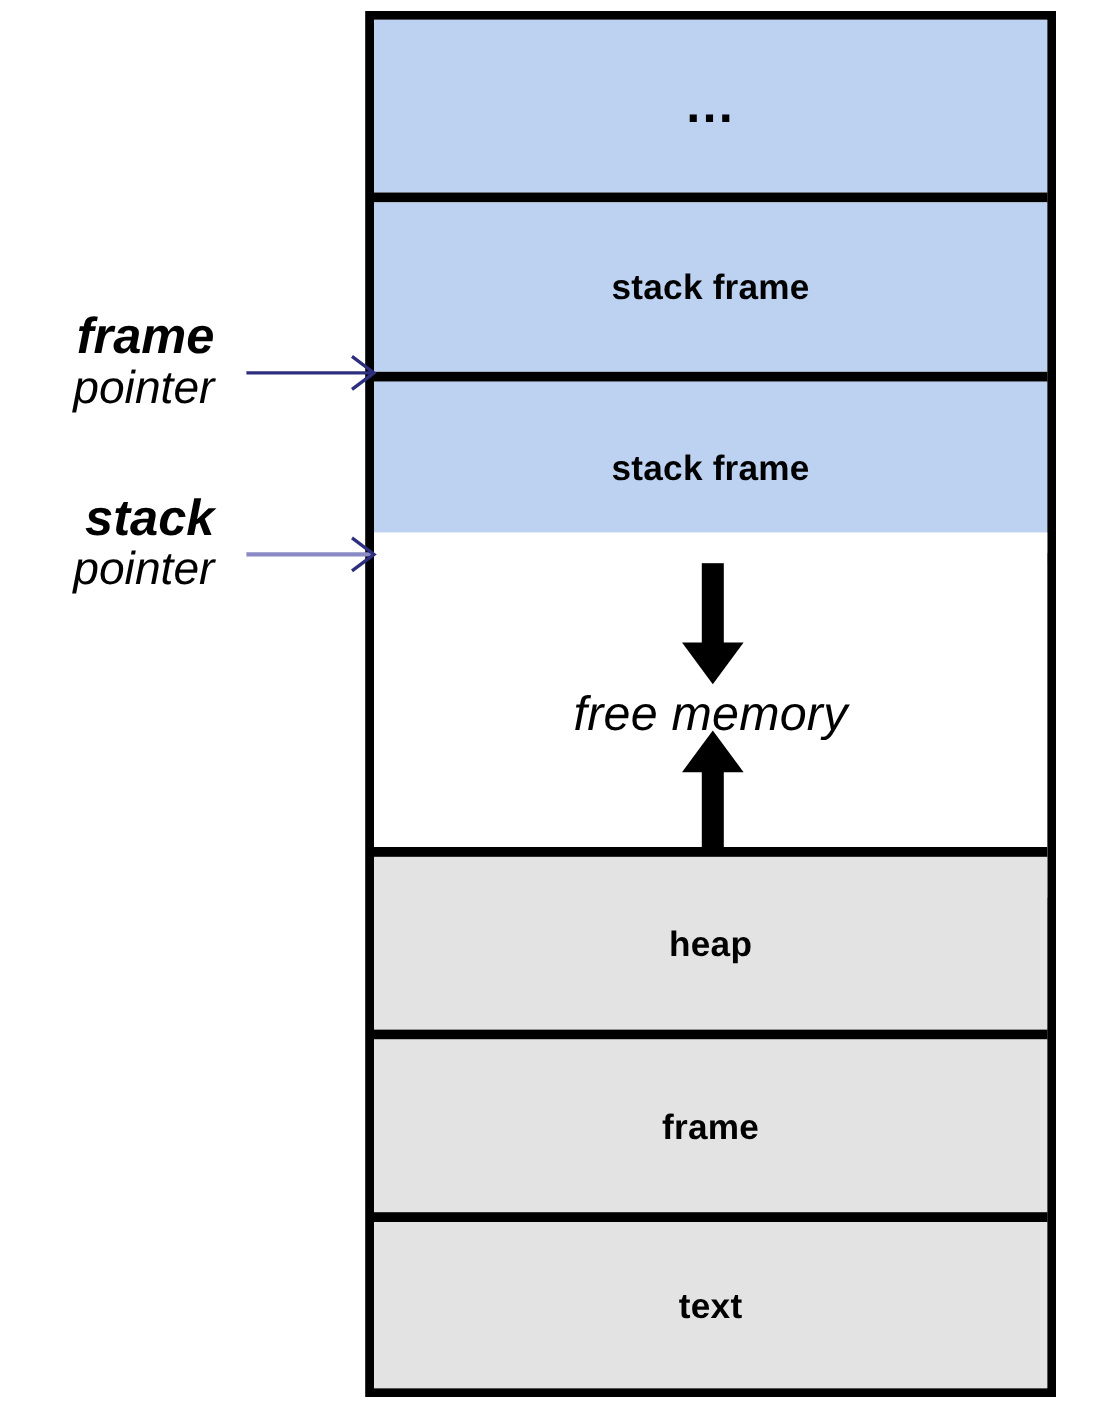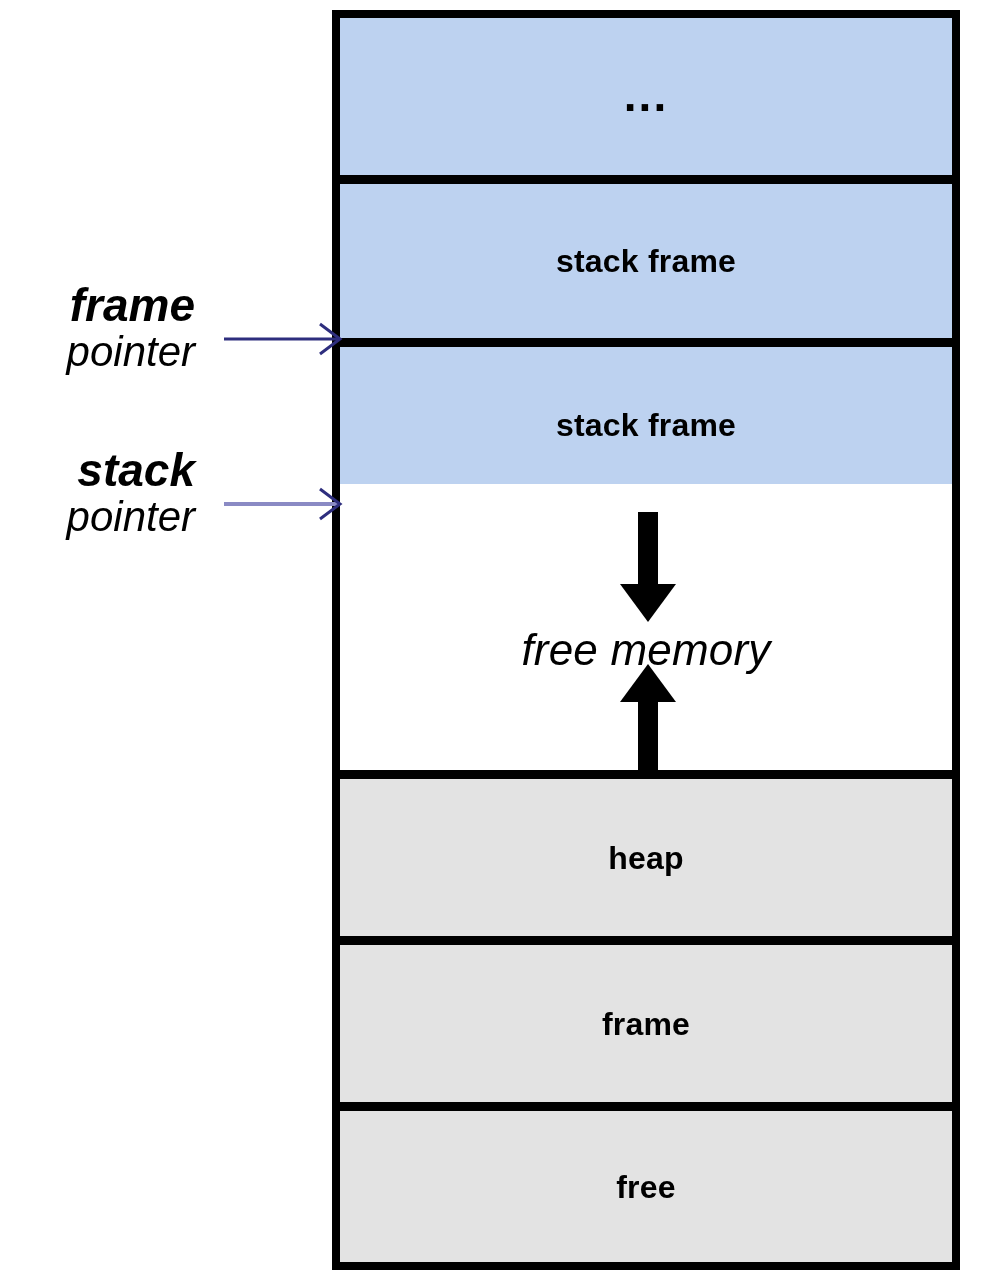--- a/index.html
+++ b/index.html
@@ -164,21 +164,21 @@
       <span class="seg-label">heap</span>
     </div>
     <div class="divider" style="top:918px;"></div>
 
     <div class="seg fill-gray" style="top:927px; height:157px;">
       <span class="seg-label">frame</span>
     </div>
     <div class="divider" style="top:1084px;"></div>
 
     <div class="seg fill-gray" style="top:1093px; height:151px;">
-      <span class="seg-label">free</span>
+      <span class="seg-label">text</span>
     </div>
 
   </div>
 
   <div class="ptr-label" id="frame-ptr-label">
     <span class="strong">frame</span>
     <span class="weak">pointer</span>
   </div>
 
   <div class="ptr-label" id="stack-ptr-label">

